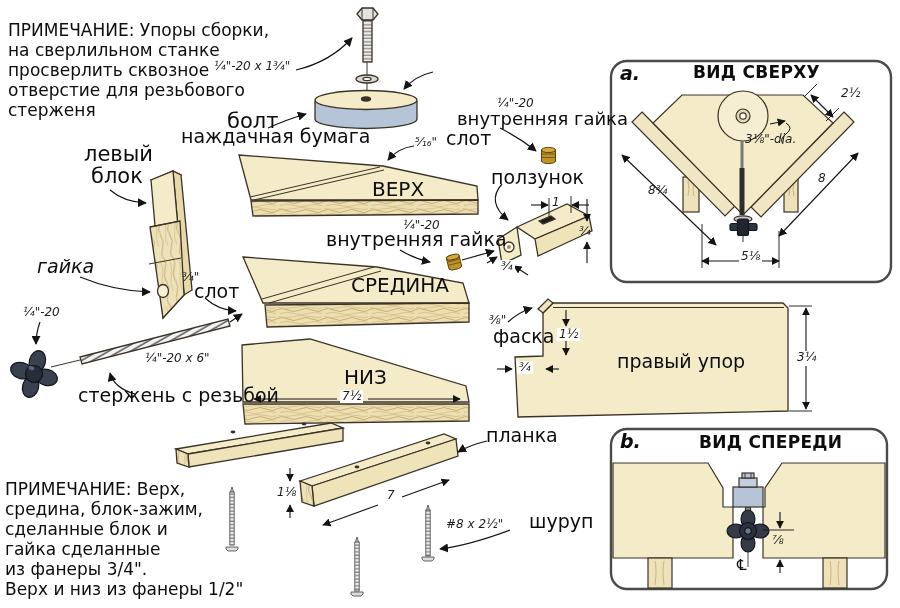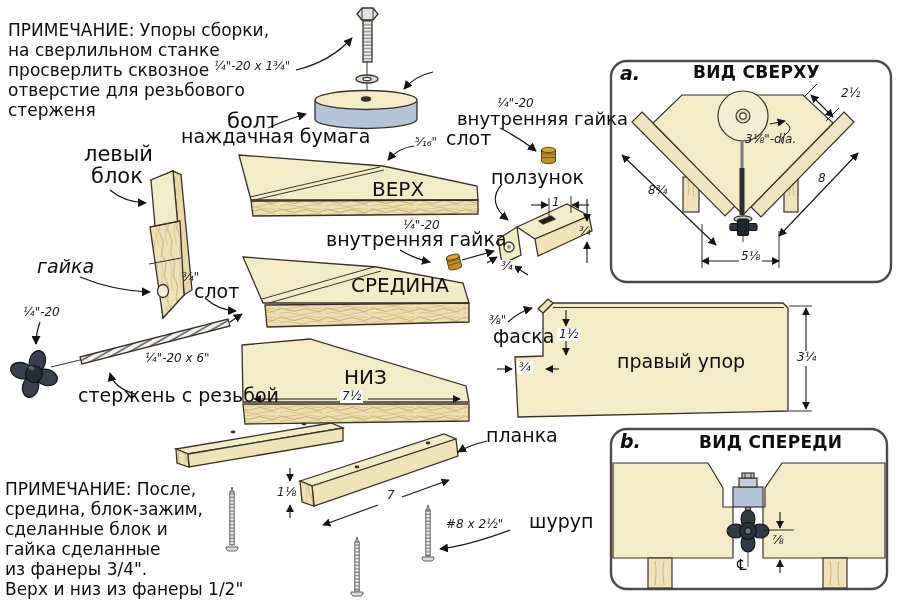--- a/index.html
+++ b/index.html
@@ -284,21 +284,21 @@
 </svg>
 
   <div class="lbl note" style="left:8px;top:20px;">
     <div>ПРИМЕЧАНИЕ: Упоры сборки,</div>
     <div>на сверлильном станке</div>
     <div>просверлить сквозное</div>
     <div>отверстие для резьбового</div>
     <div>стерженя</div>
   </div>
   <div class="lbl note" style="left:5px;top:479px;">
-    <div>ПРИМЕЧАНИЕ: После,</div>
+    <div>ПРИМЕЧАНИЕ: Верх,</div>
     <div> средина, блок-зажим,</div>
     <div>сделанные блок и</div>
     <div>гайка сделанные</div>
     <div>из фанеры 3/4".</div>
     <div>Верх и низ из фанеры 1/2"</div>
   </div>
 
   <div class="lbl dim" style="left:214px;top:60px;">¼"-20 x 1¾"</div>
   <div class="lbl fs21" style="left:227px;top:74px;margin-top:36px;">болт</div>
   <div class="lbl fs19" style="left:181px;top:127px;">наждачная бумага</div>

